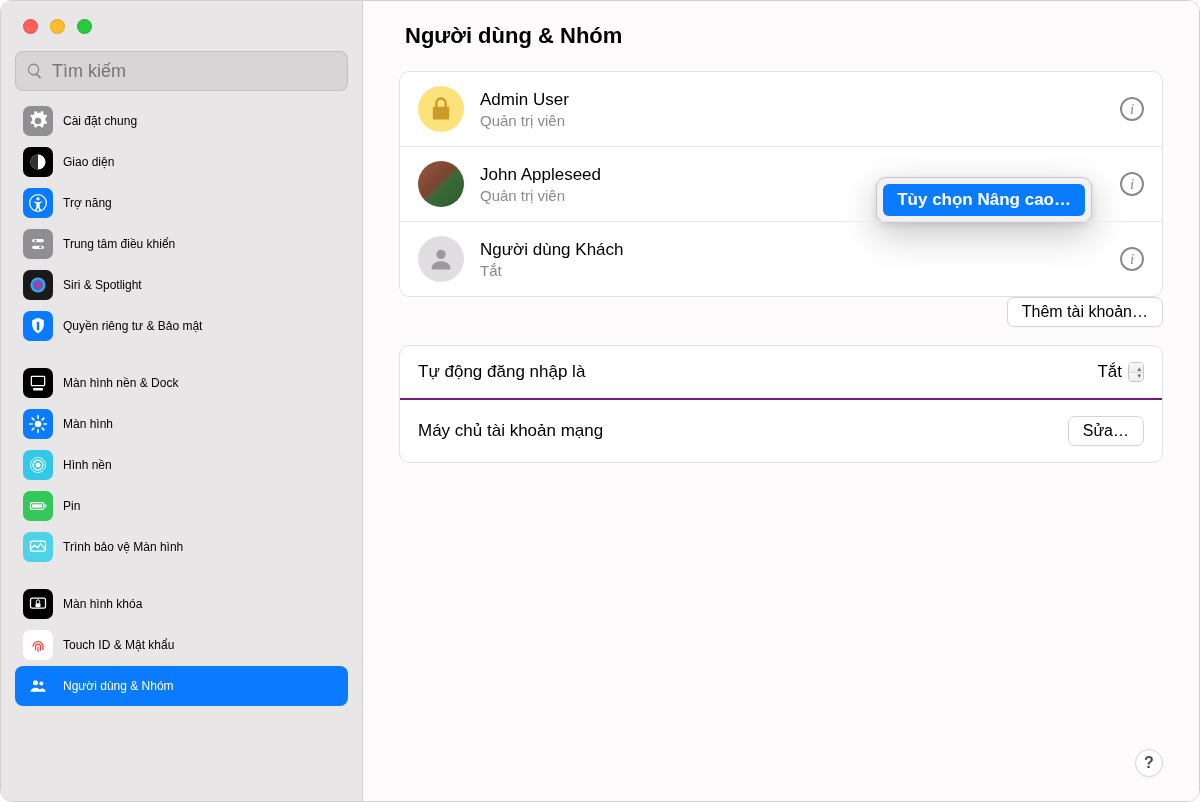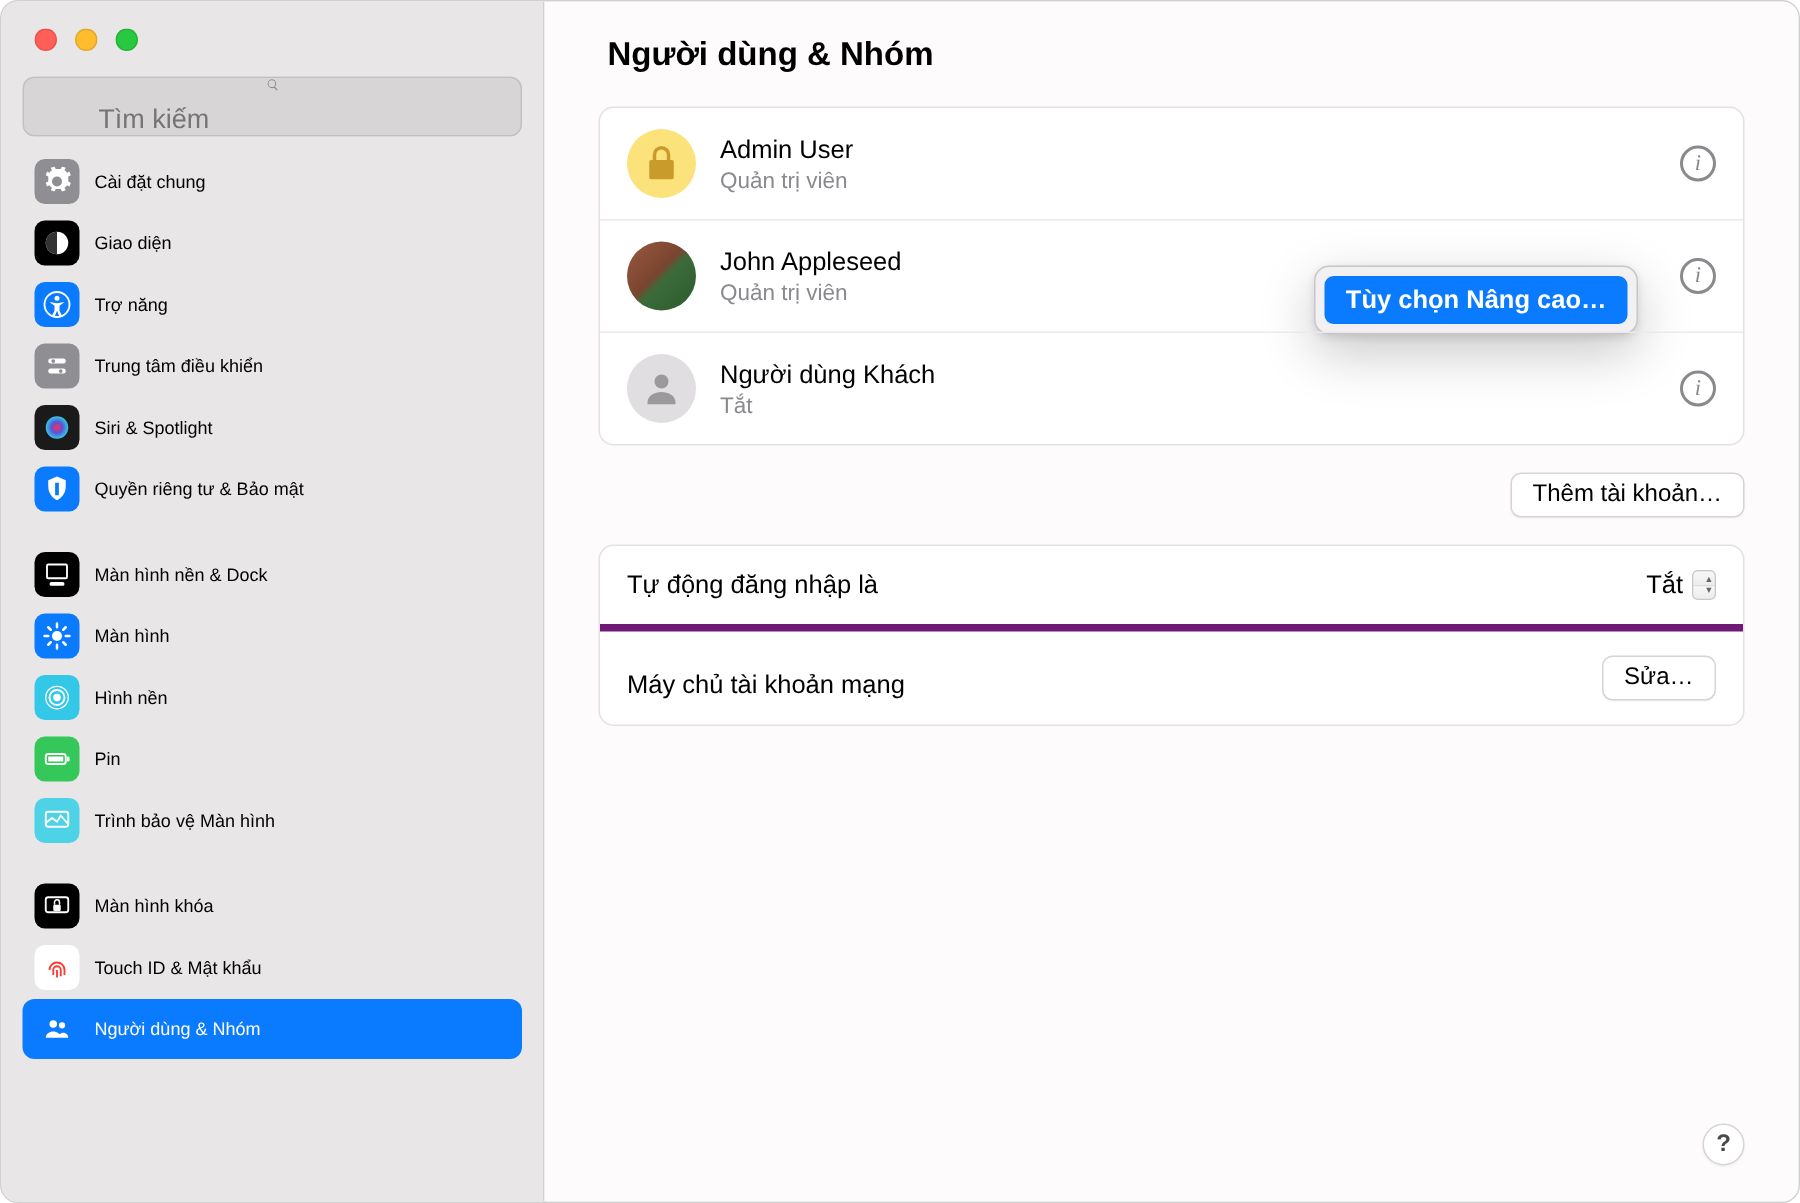--- a/index.html
+++ b/index.html
@@ -5,21 +5,21 @@
 * { margin: 0; padding: 0; box-sizing: border-box; font-family: -apple-system, BlinkMacSystemFont, "Segoe UI", Helvetica, Arial, sans-serif; }
 body { background: #fff; width: 1200px; height: 802px; overflow: hidden; }
 .window { width: 1200px; height: 802px; display: flex; background: #fff; border-radius: 12px; overflow: hidden; border: 1px solid #d0d0d0; }
 .sidebar { width: 362px; background: #e9e6e8; display: flex; flex-direction: column; border-right: 1px solid #d0d0d0; }
 .titlebar { height: 50px; display: flex; align-items: center; padding-left: 22px; gap: 12px; }
 .traffic-light { width: 15px; height: 15px; border-radius: 50%; }
 .tl-red { background: #ff5f57; border: 0.5px solid rgba(0,0,0,0.1); }
 .tl-yellow { background: #febc2e; border: 0.5px solid rgba(0,0,0,0.1); }
 .tl-green { background: #28c840; border: 0.5px solid rgba(0,0,0,0.1); }
 .search-wrap { padding: 0 14px 10px 14px; }
-.search { display: flex; align-items: center; height: 40px; background: rgba(0,0,0,0.07); border: 1px solid rgba(0,0,0,0.1); border-radius: 8px; padding: 0 10px; gap: 8px; flex-direction: column; }
+.search { display: flex; align-items: center; height: 40px; background: rgba(0,0,0,0.07); border: 1px solid rgba(0,0,0,0.1); border-radius: 8px; padding: 0 10px; gap: 8px; }
 .search svg { width: 18px; height: 18px; fill: #8a8a8e; }
 .search input { border: none; background: transparent; outline: none; font-size: 18px; color: #8a8a8e; flex: 1; }
 .nav { flex: 1; overflow-y: auto; padding: 0 14px; }
 .nav-item { display: flex; align-items: center; height: 40px; border-radius: 8px; padding: 0 8px; gap: 10px; cursor: default; margin-bottom: 1px; }
 .nav-item.selected { background: #0a7aff; color: #fff; }
 .nav-item.selected .nav-label { color: #fff; }
 .nav-icon { width: 30px; height: 30px; border-radius: 7px; display: flex; align-items: center; justify-content: center; flex-shrink: 0; }
 .nav-label { font-size: 12px; color: #000; white-space: nowrap; }
 .nav-sep { height: 16px; }
 .main { flex: 1; background: #fdfbfc; display: flex; flex-direction: column; padding: 22px 36px 22px 36px; position: relative; }
@@ -31,24 +31,24 @@
 .avatar.lock { background: #fbe27a; }
 .avatar.guest { background: #e0dee0; }
 .avatar svg { width: 28px; height: 28px; }
 .avatar.photo { background: linear-gradient(135deg, #9a5840 0%, #7a4530 45%, #3b6b3a 55%, #2c5a2c 100%); }
 .user-info { flex: 1; }
 .user-name { font-size: 17px; color: #000; }
 .user-role { font-size: 15px; color: #8a8a8e; margin-top: 2px; }
 .info-btn { width: 24px; height: 24px; border: 2px solid #8a8a8e; border-radius: 50%; display: flex; align-items: center; justify-content: center; color: #8a8a8e; font-family: Georgia, serif; font-style: italic; font-size: 15px; cursor: default; }
 .context-menu { position: absolute; right: 70px; top: 52%; transform: translateY(-8px); background: #f2f0f2; border: 1px solid #c8c6c8; border-radius: 10px; padding: 6px; box-shadow: 0 12px 36px rgba(0,0,0,0.22), 0 2px 6px rgba(0,0,0,0.1); }
 .context-item { background: #0a7aff; color: #fff; font-size: 17px; padding: 6px 14px; border-radius: 6px; cursor: default; font-weight: bold; }
-.add-account-wrap { display: flex; justify-content: flex-end; margin-top: 18px; margin-bottom: 18px; }
+.add-account-wrap { display: flex; justify-content: flex-end; margin-bottom: 18px; }
 .btn { background: #fff; border: 1px solid #d6d4d6; border-radius: 7px; padding: 5px 14px; font-size: 16px; color: #000; box-shadow: 0 1px 1px rgba(0,0,0,0.03); cursor: default; }
 .settings-row { display: flex; align-items: center; justify-content: space-between; padding: 16px 18px; }
-.settings-row + .settings-row { border-top: 5px solid #701a75; align-items: flex-end; }
+.settings-row + .settings-row { border-top: 2px solid #701a75; }
 .settings-label { font-size: 17px; color: #000; }
 .settings-value { display: flex; align-items: center; gap: 6px; font-size: 17px; color: #000; }
 .stepper { display: inline-flex; flex-direction: column; width: 16px; height: 20px; border: 1px solid #c8c6c8; border-radius: 4px; background: #fff; overflow: hidden; }
 .stepper::before { content: ""; flex:1; background: linear-gradient(#f7f7f7,#ededed); border-bottom: 1px solid #dcdadc; }
 .stepper::after { content: ""; flex:1; background: linear-gradient(#f7f7f7,#ededed); }
 .stepper-wrap { position: relative; display: inline-flex; align-items: center; }
 .stepper-arrows { position: absolute; right: 3px; display: flex; flex-direction: column; font-size: 7px; line-height: 7px; color: #666; }
 .help-btn { position: absolute; bottom: 24px; right: 36px; width: 28px; height: 28px; border-radius: 50%; border: 1px solid #d6d4d6; background: #fff; display: flex; align-items: center; justify-content: center; font-size: 16px; font-weight: 600; color: #4a4a4a; box-shadow: 0 1px 2px rgba(0,0,0,0.05); cursor: default; }
 </style>
 </head>

